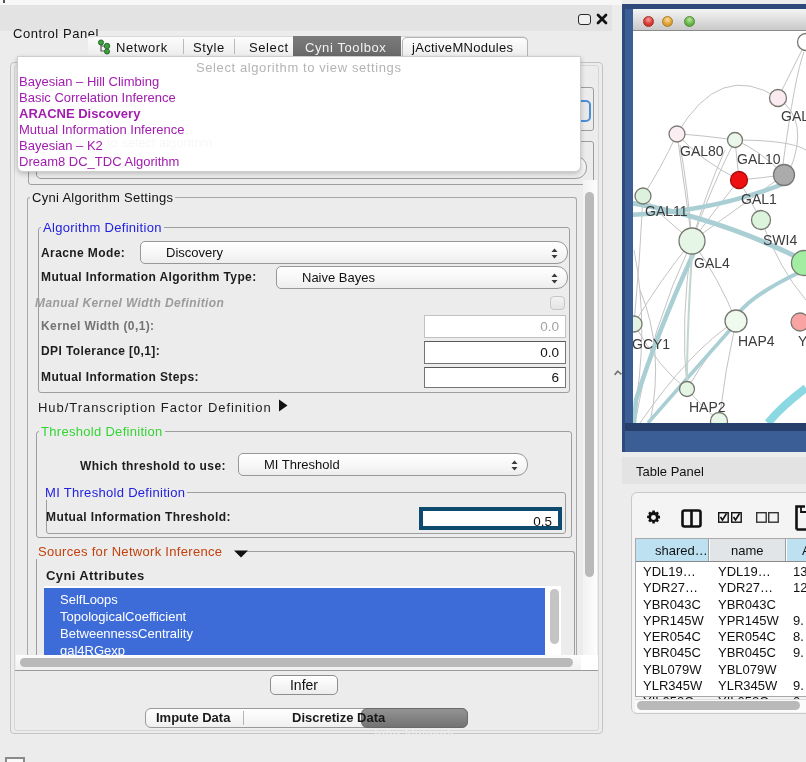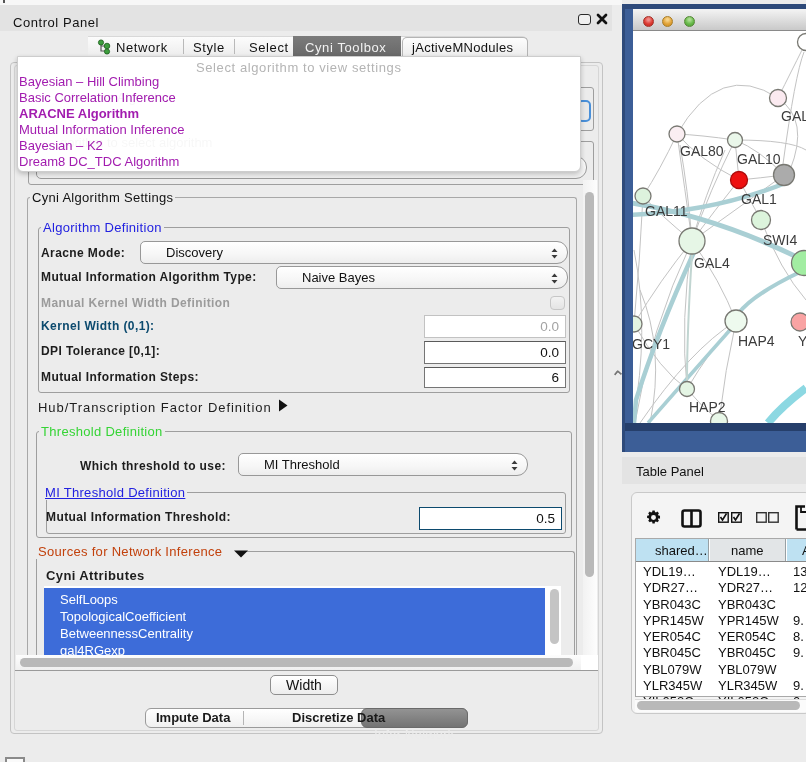--- a/index.html
+++ b/index.html
@@ -11,21 +11,21 @@
 .field{position:absolute;background:#fff;font-size:13px;color:#111;text-align:right;padding-right:6px;}
 .gtitle{position:absolute;font-size:13px;background:#ececec;padding:0 2px;letter-spacing:0.3px;}
 .group{position:absolute;border:1px solid #9e9e9e;border-radius:3px;}
 </style>
 </head>
 <body>
 
 <div class="abs" style="left:0;top:0;width:622px;height:5px;background:#f7f7f7;"></div>
 <div class="abs" style="left:3px;top:0;width:2px;height:3px;background:#555;"></div>
 <div class="abs" style="left:0;top:5px;width:612px;height:26px;background:#e3e3e3;"></div>
-<div class="abs" style="left:13px;top:15px;font-size:13px;letter-spacing:0.55px;color:#111;">Control Panel</div>
+<div class="abs" style="left:13px;top:26px;font-size:13px;letter-spacing:0.55px;color:#111;">Control Panel</div>
 <div class="abs" style="left:578px;top:14px;width:13px;height:11px;border:1.7px solid #2a2a2a;border-radius:3px;background:#f0f0f0;"></div>
 <svg class="abs" style="left:596px;top:13px;" width="12" height="12" viewBox="0 0 12 12">
     <path d="M2 2 L10 10 M10 2 L2 10" stroke="#111" stroke-width="2.7" stroke-linecap="round"></path>
   </svg>
 
 <div class="abs" style="left:88px;top:36px;width:440px;height:21px;background:linear-gradient(#fcfcfc,#ececec);border-top:1px solid #d8d8d8;border-radius:0 6px 0 0;border-right:1px solid #c9c9c9;"></div>
 <div class="abs" style="left:293px;top:36px;width:108px;height:21px;background:linear-gradient(#7b7b7b,#686868);"></div>
 <div class="abs" style="left:183px;top:39px;width:1px;height:15px;background:#b9b9b9;"></div>
 <div class="abs" style="left:234px;top:39px;width:1px;height:15px;background:#b9b9b9;"></div>
 <div class="abs" style="left:402px;top:37px;width:126px;height:20px;background:linear-gradient(#fdfdfd,#ececec);border:1px solid #b4b4b4;border-bottom:none;border-radius:5px 5px 0 0;"></div>
@@ -59,80 +59,80 @@
  <svg class="carets" viewBox="0 0 7 11" style="width:7px;height:11px;">
       <path d="M0.5 4 L3.5 0.5 L6.5 4 Z" fill="#3a3a3a"></path>
       <path d="M0.5 7 L3.5 10.5 L6.5 7 Z" fill="#3a3a3a"></path>
     </svg></div>
 <div class="lbl abs" style="left:41px;top:270px;">Mutual Information Algorithm Type:</div>
 <div class="combo" style="left:276px;top:266px;width:292px;">Naive Bayes
  <svg class="carets" viewBox="0 0 7 11" style="width:7px;height:11px;">
       <path d="M0.5 4 L3.5 0.5 L6.5 4 Z" fill="#3a3a3a"></path>
       <path d="M0.5 7 L3.5 10.5 L6.5 7 Z" fill="#3a3a3a"></path>
     </svg></div>
-<div class="lbl abs" style="left:41px;top:296px;color:#9b9b9b;">Manual Kernel Width Definition</div>
+<div class="lbl abs" style="left:35px;top:296px;color:#9b9b9b;font-style:italic;">Manual Kernel Width Definition</div>
 <div class="abs" style="left:550px;top:296px;width:15px;height:14px;border:1px solid #c6c6c6;border-radius:4px;background:linear-gradient(#f2f2f2,#e4e4e4);"></div>
-<div class="lbl abs" style="left:41px;top:319px;color:#0c4a6e;">Kernel Width (0,1):</div>
+<div class="lbl abs" style="left:41px;top:319px;color:#737373;">Kernel Width (0,1):</div>
 <div class="field" style="left:424px;top:315px;width:142px;height:23px;border:1px solid #c2c2c2;color:#a3a3a3;line-height:21px;font-size:13.5px;">0.0</div>
 <div class="lbl abs" style="left:41px;top:344px;">DPI Tolerance [0,1]:</div>
 <div class="field" style="left:424px;top:341px;width:142px;height:23px;border:1px solid #757575;border-top-color:#5a5a5a;line-height:21px;font-size:13.5px;">0.0</div>
 <div class="lbl abs" style="left:41px;top:370px;">Mutual Information Steps:</div>
 <div class="field" style="left:424px;top:367px;width:142px;height:21px;border:1px solid #757575;border-top-color:#5a5a5a;line-height:19px;font-size:13.5px;">6</div>
 
 <div class="abs" style="left:38px;top:400px;font-size:13px;letter-spacing:0.95px;color:#1d1d1d;text-align:right;">Hub/Transcription Factor Definition</div>
 <svg class="abs" style="left:277px;top:398px;" width="12" height="15" viewBox="0 0 12 15">
     <path d="M2 1.5 L10.5 7.5 L2 13.5 Z" fill="#111"></path>
   </svg>
 
 <div class="group" style="left:36px;top:431px;width:536px;height:107px;"></div>
 <div class="gtitle" style="left:39px;top:424px;color:#35d435;">Threshold Definition</div>
 <div class="lbl abs" style="left:80px;top:459px;">Which threshold to use:</div>
 <div class="combo" style="left:238px;top:453px;width:290px;">MI Threshold
  <svg class="carets" viewBox="0 0 7 11" style="width:7px;height:11px;">
       <path d="M0.5 4 L3.5 0.5 L6.5 4 Z" fill="#3a3a3a"></path>
       <path d="M0.5 7 L3.5 10.5 L6.5 7 Z" fill="#3a3a3a"></path>
     </svg></div>
 <div class="group" style="left:46px;top:492px;width:520px;height:42px;"></div>
-<div class="gtitle" style="left:43px;top:485px;color:#2221e0;text-decoration:underline;">MI Threshold Definition</div>
+<div class="gtitle" style="left:43px;top:485px;color:#2221e0;">MI Threshold Definition</div>
 <div class="lbl abs" style="left:46px;top:510px;">Mutual Information Threshold:</div>
-<div class="field" style="left:419px;top:507px;width:143px;height:23px;border:1px solid #0c4a6e;line-height:21px;font-size:13.5px;">0.5</div>
+<div class="field" style="left:419px;top:507px;width:143px;height:23px;border:4px solid #0c4a6e;line-height:21px;font-size:13.5px;">0.5</div>
 
 <div class="abs" style="left:36px;top:551px;width:539px;height:104px;border:1px solid #9e9e9e;border-bottom:none;border-radius:3px 3px 0 0;"></div>
 <div class="gtitle" style="left:36px;top:544px;color:#c2410c;padding-right:22px;">Sources for Network Inference</div>
 <svg class="abs" style="left:233px;top:549px;" width="16" height="10" viewBox="0 0 16 10">
     <path d="M1 1.5 L15 1.5 L8 8.5 Z" fill="#111"></path>
   </svg>
 <div class="lbl abs" style="left:46px;top:568px;font-size:13px;">Cyni Attributes</div>
 
 <div class="abs" style="left:44px;top:586px;width:517px;height:69px;background:#fff;"></div>
 <div class="abs" style="left:44px;top:588px;width:501px;height:67px;background:#3d6cd9;"></div>
 <div class="abs" style="left:60px;top:591px;font-size:13px;color:#fff;line-height:17px;">SelfLoops<br>TopologicalCoefficient<br>BetweennessCentrality<br>gal4RGexp</div>
 <div class="abs" style="left:550px;top:589px;width:9px;height:55px;background:#c4c4c4;border-radius:5px;"></div>
 
 <div class="abs" style="left:583px;top:180px;width:14px;height:478px;background:linear-gradient(90deg,#f2f2f2,#fdfdfd);"></div>
 <div class="abs" style="left:585px;top:192px;width:9px;height:385px;background:#b9b9b9;border-radius:5px;"></div>
 <div class="abs" style="left:16px;top:655px;width:581px;height:15px;background:linear-gradient(#fdfdfd,#f0f0f0);"></div>
 <div class="abs" style="left:20px;top:658px;width:553px;height:9px;background:#b9b9b9;border-radius:5px;"></div>
 <div class="abs" style="left:581px;top:655px;width:17px;height:15px;background:#fff;"></div>
 <div class="abs" style="left:15px;top:670px;width:583px;height:1px;background:#9a9a9a;"></div>
 
-<div class="abs" style="left:270px;top:675px;width:68px;height:20px;background:linear-gradient(#ffffff,#ededed);border:1px solid #8e8e8e;border-radius:5px;text-align:center;font-size:14px;line-height:19px;color:#111;">Width</div>
+<div class="abs" style="left:270px;top:675px;width:68px;height:20px;background:linear-gradient(#ffffff,#ededed);border:1px solid #8e8e8e;border-radius:5px;text-align:center;font-size:14px;line-height:19px;color:#111;">Infer</div>
 <div class="abs" style="left:145px;top:708px;width:323px;height:20px;background:linear-gradient(#ffffff,#f0f0f0);border:1px solid #9a9a9a;border-radius:6px;"></div>
 <div class="abs" style="left:361px;top:708px;width:107px;height:20px;background:linear-gradient(#939393,#737373);border:1px solid #6a6a6a;border-radius:6px;"></div>
 <div class="abs" style="left:243px;top:711px;width:1px;height:14px;background:#b5b5b5;"></div>
 <div class="abs" style="left:156px;top:710px;font-size:13px;font-weight:bold;color:#1a1a1a;">Impute Data</div>
 <div class="abs" style="left:252px;top:710px;font-size:13px;font-weight:bold;color:#1a1a1a;padding-left:40px;">Discretize Data</div>
 <div class="abs" style="left:374px;top:727px;font-size:13.5px;color:#ebebeb;">Infer Network</div>
 <div class="abs" style="left:5px;top:757px;width:20px;height:10px;border:2px solid #8a8a8a;background:#fafafa;"></div>
 
 <div class="abs" style="left:17px;top:56px;width:564px;height:116px;background:#fff;border:1px solid #cdcdcd;border-radius:0 0 6px 6px;box-shadow:0 2px 5px rgba(0,0,0,0.22);"></div>
 <div class="abs" style="left:60px;top:90px;font-size:13px;color:#000;opacity:0.035;">Inference Algorithm</div>
 <div class="abs" style="left:60px;top:135px;font-size:13px;color:#000;opacity:0.03;">gorithm to select algorithm</div>
 <div class="abs" style="left:196px;top:60px;font-size:13px;letter-spacing:0.6px;color:#b4b4b4;">Select algorithm to view settings</div>
-<div class="abs" style="left:19px;top:74px;font-size:13px;color:#a21caf;line-height:16px;">Bayesian – Hill Climbing<br>Basic Correlation Inference<br><b>ARACNE Algorithm</b><br>Mutual Information Inference<br>Bayesian – K2<br>Dream8 DC_TDC Algorithm</div>
+<div class="abs" style="left:19px;top:74px;font-size:13px;color:#a21caf;line-height:16px;">Bayesian – Hill Climbing<br>Basic Correlation Inference<br><b>ARACNE Discovery</b><br>Mutual Information Inference<br>Bayesian – K2<br>Dream8 DC_TDC Algorithm</div>
 
 <div class="abs" style="left:622px;top:4px;width:184px;height:448px;background:#3c5e97;"></div>
 <div class="abs" style="left:622px;top:4px;width:184px;height:5px;background:#2e4a7a;"></div>
 <div class="abs" style="left:622px;top:4px;width:3px;height:448px;background:#2e4a7a;"></div>
 <div class="abs" style="left:625px;top:423px;width:181px;height:8px;background:#263f6b;"></div>
 <div class="abs" style="left:633px;top:9px;width:173px;height:22px;background:linear-gradient(#f4f4f4,#c9c9c9);border-bottom:1px solid #8a8a8a;"></div>
 <div class="abs" style="left:643px;top:16px;width:11px;height:11px;border-radius:50%;background:radial-gradient(circle at 50% 30%,#ef8c88 12%,#dc3b33 55%,#c0251b);border:1px solid #a33128;"></div>
 <div class="abs" style="left:662px;top:16px;width:11px;height:11px;border-radius:50%;background:radial-gradient(circle at 50% 30%,#f6d288 12%,#e1a339 55%,#c98a1e);border:1px solid #a97d26;"></div>
 <div class="abs" style="left:684px;top:16px;width:11px;height:11px;border-radius:50%;background:radial-gradient(circle at 50% 30%,#abdc90 12%,#67b94a 55%,#4d9e33);border:1px solid #558736;"></div>
 <svg class="abs" style="left:633px;top:31px;" width="173" height="392" viewBox="633 31 173 392">

